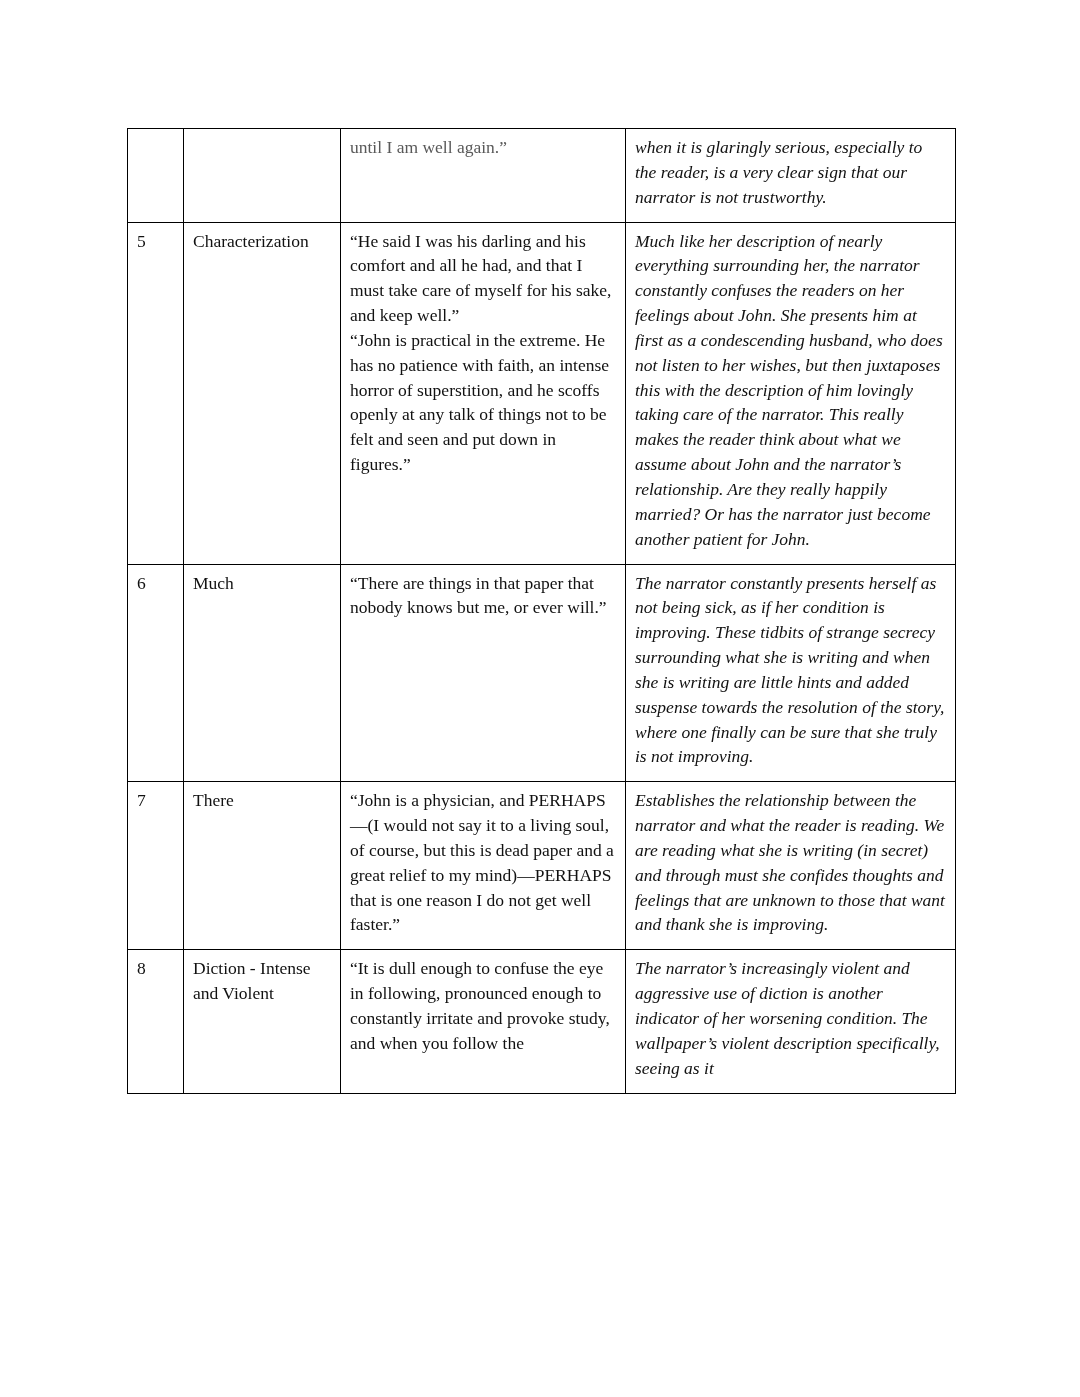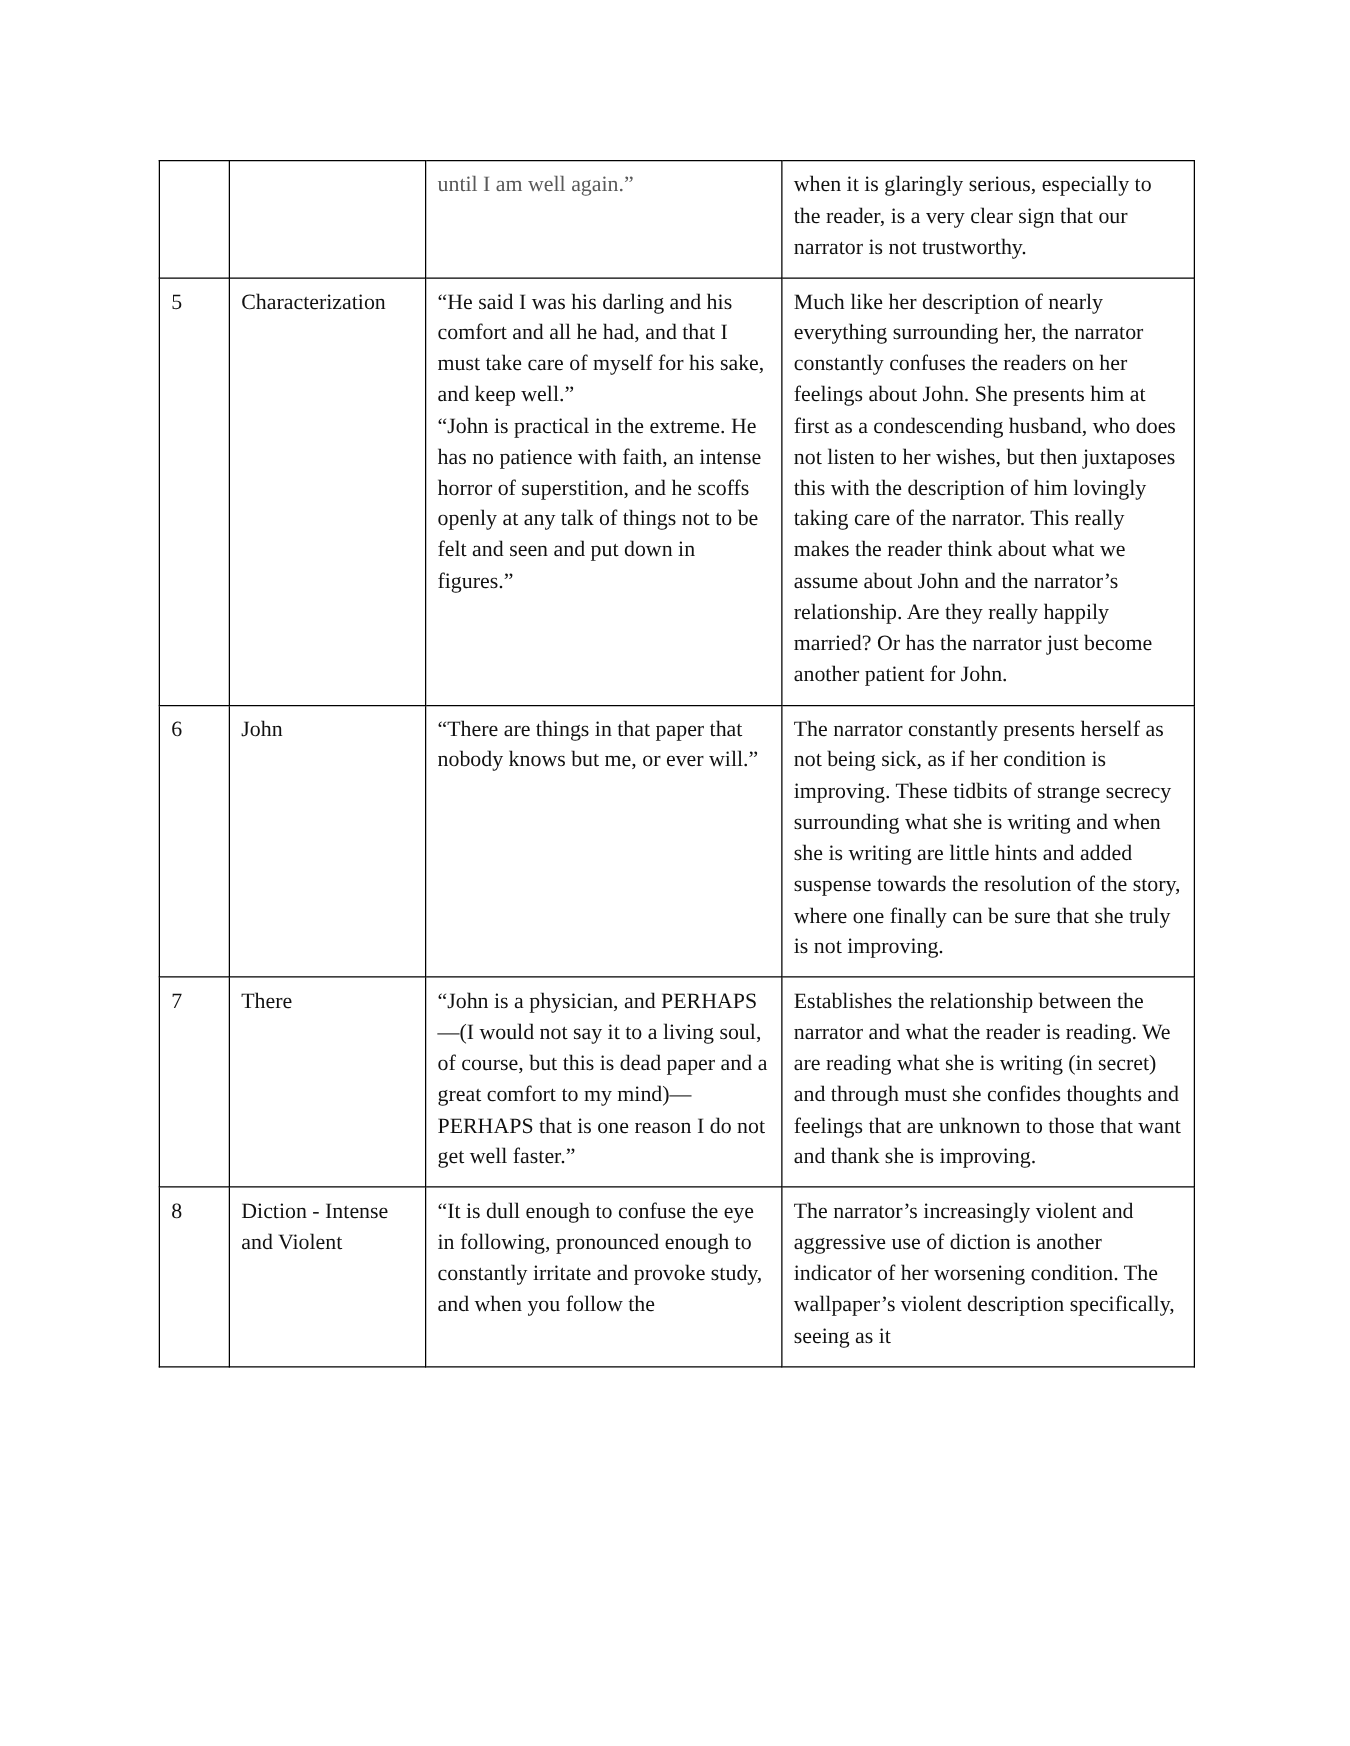--- a/index.html
+++ b/index.html
@@ -32,21 +32,21 @@
   }
   table.analysis-table td {
     border: 1.5px solid #000000;
     vertical-align: top;
     padding: 6px 10px 12px 9px;
     word-wrap: break-word;
   }
   td.col-num   { width: 56px;  }
   td.col-dev   { width: 157px; }
   td.col-quote { width: 285px; white-space: pre-wrap; }
-  td.col-anal  { width: 330px; }
+  td.col-anal  { width: 330px; font-style: italic; }
   .muted-quote { color: #595959; }
 </style>
 </head>
 <body>
 
 <div class="doc-page">
   <table class="analysis-table">
     <colgroup>
       <col style="width:56px">
       <col style="width:157px">
@@ -62,28 +62,28 @@
       </tr>
       <tr>
         <td class="col-num">5</td>
         <td class="col-dev">Characterization</td>
         <td class="col-quote">“He said I was his darling and his comfort and all he had, and that I must take care of myself for his sake, and keep well.”
 “John is practical in the extreme. He has no patience with faith, an intense horror of superstition, and he scoffs openly at any talk of things not to be felt and seen and put down in figures.”</td>
         <td class="col-anal">Much like her description of nearly everything surrounding her, the narrator constantly confuses the readers on her feelings about John. She presents him at first as a condescending husband, who does not listen to her wishes, but then juxtaposes this with the description of him lovingly taking care of the narrator. This really makes the reader think about what we assume about John and the narrator’s relationship. Are they really happily married? Or has the narrator just become another patient for John.</td>
       </tr>
       <tr>
         <td class="col-num">6</td>
-        <td class="col-dev">John</td>
+        <td class="col-dev">Much</td>
         <td class="col-quote">“There are things in that paper that nobody knows but me, or ever will.”</td>
         <td class="col-anal">The narrator constantly presents herself as not being sick, as if her condition is improving. These tidbits of strange secrecy surrounding what she is writing and when she is writing are little hints and added suspense towards the resolution of the story, where one finally can be sure that she truly is not improving.</td>
       </tr>
       <tr>
         <td class="col-num">7</td>
         <td class="col-dev">There</td>
-        <td class="col-quote">“John is a physician, and PERHAPS—(I would not say it to a living soul, of course, but this is dead paper and a great comfort to my mind)—PERHAPS that is one reason I do not get well faster.”</td>
+        <td class="col-quote">“John is a physician, and PERHAPS—(I would not say it to a living soul, of course, but this is dead paper and a great relief to my mind)—PERHAPS that is one reason I do not get well faster.”</td>
         <td class="col-anal">Establishes the relationship between the narrator and what the reader is reading. We are reading what she is writing (in secret) and through must she confides thoughts and feelings that are unknown to those that want and thank she is improving.</td>
       </tr>
       <tr>
         <td class="col-num">8</td>
         <td class="col-dev">Diction - Intense and Violent</td>
         <td class="col-quote">“It is dull enough to confuse the eye in following, pronounced enough to constantly irritate and provoke study, and when you follow the</td>
         <td class="col-anal">The narrator’s increasingly violent and aggressive use of diction is another indicator of her worsening condition. The wallpaper’s violent description specifically, seeing as it</td>
       </tr>
     </tbody>
   </table>

